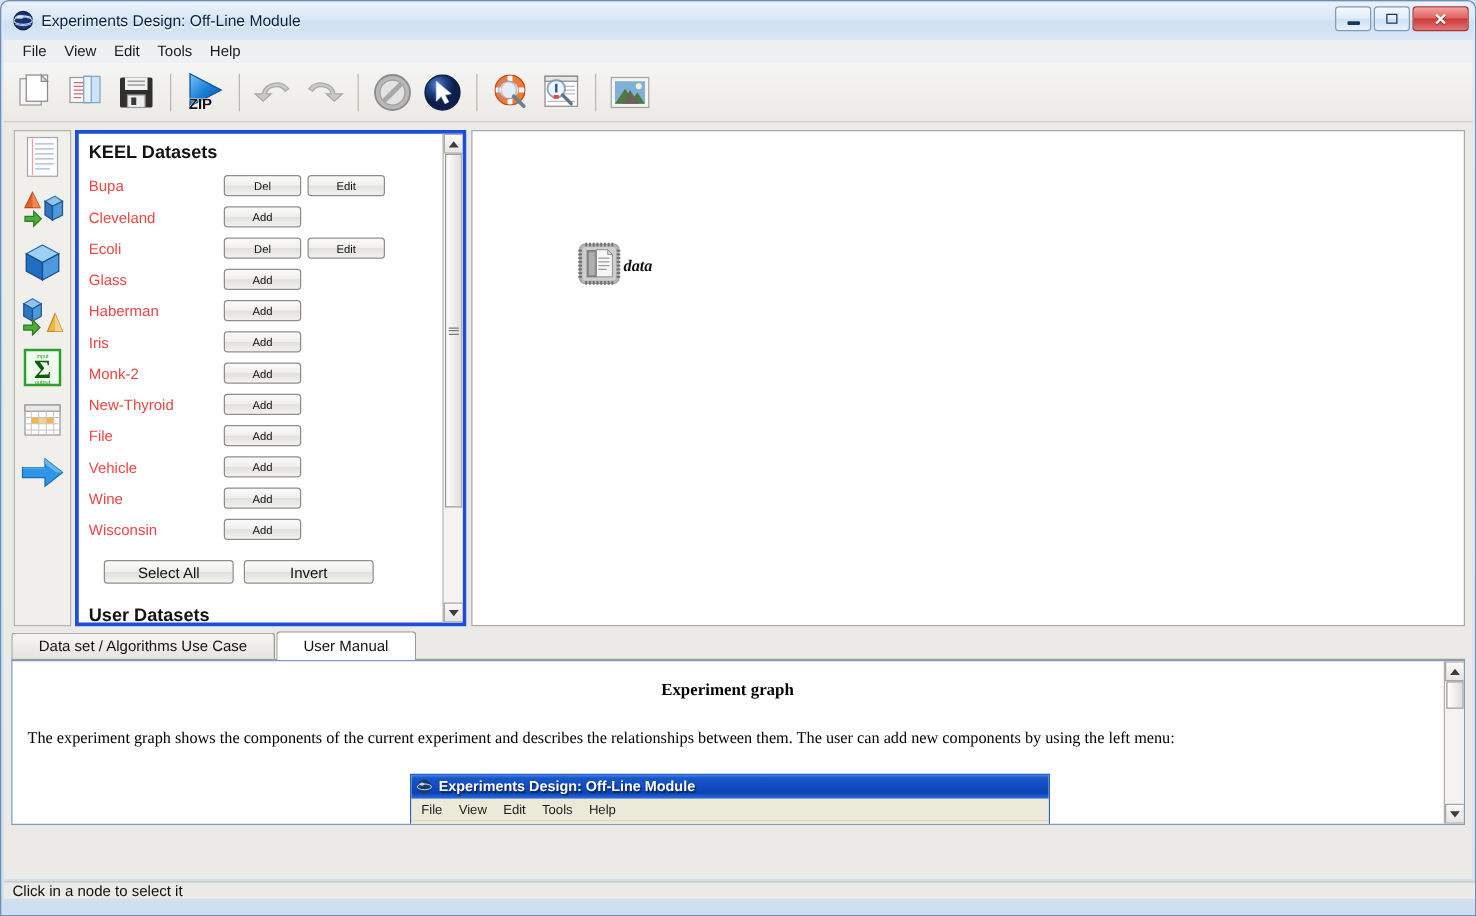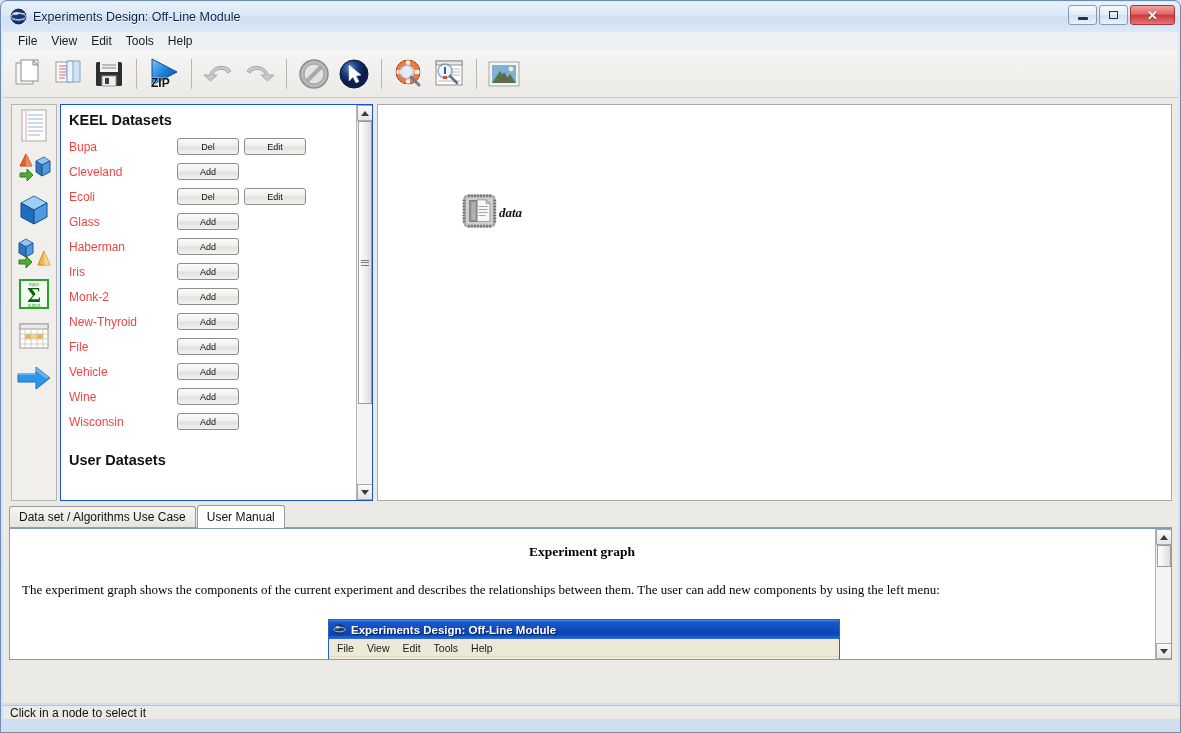--- a/index.html
+++ b/index.html
@@ -108,21 +108,21 @@
   .rail-btn {
     width: 44px; height: 42px;
     display: flex; align-items: center; justify-content: center;
   }
 
   
   #datasets-panel {
     position: absolute; left: 57px; top: 6px;
     width: 313px; height: 397px;
     background: #ffffff;
-    border: 1px solid #1d4ed8;
+    border: 3px solid #1d4ed8;
     overflow: hidden;
   }
   #datasets-inner {
     position: absolute; left: 0; top: 0;
     width: 296px; height: 100%;
     padding: 6px 0 0 8px;
   }
   .section-title {
     font-size: 14.5px; font-weight: bold; color: #111;
     margin: 1px 0 6px 0;
@@ -201,21 +201,21 @@
 
   
   #tabs {
     position: absolute; left: 6px; top: 408px;
     width: 1163px; height: 22px;
     display: flex; align-items: flex-end;
     border-bottom: 1px solid #9c9c98;
   }
   .tab {
     height: 21px;
-    padding: 0 9px;
+    padding: 0 21px;
     font-size: 12px; color: #111;
     display: flex; align-items: center;
     border: 1px solid #9c9c98;
     border-bottom: none;
     border-radius: 3px 3px 0 0;
     background: linear-gradient(to bottom,#f7f6f4,#e6e4e0);
     margin-right: 1px;
   }
   .tab.active {
     background: #ffffff;
@@ -638,20 +638,24 @@
           </div>
         </div>
 
         <div class="ds-row">
           <div class="ds-name">Wisconsin</div>
           <div class="ds-actions">
             <div class="jbtn small">Add</div>
           </div>
         </div>
 
+        <div class="ds-footer-btns">
+          <div class="jbtn wide">Select All</div>
+          <div class="jbtn wide">Invert</div>
+        </div>
 
         <div class="section-title" style="margin-top:18px;">User Datasets</div>
 
       </div>
 
       <div class="vscroll">
         <div class="arrow top">
           <div class="tri-up"></div>
         </div>
         <div class="track">

